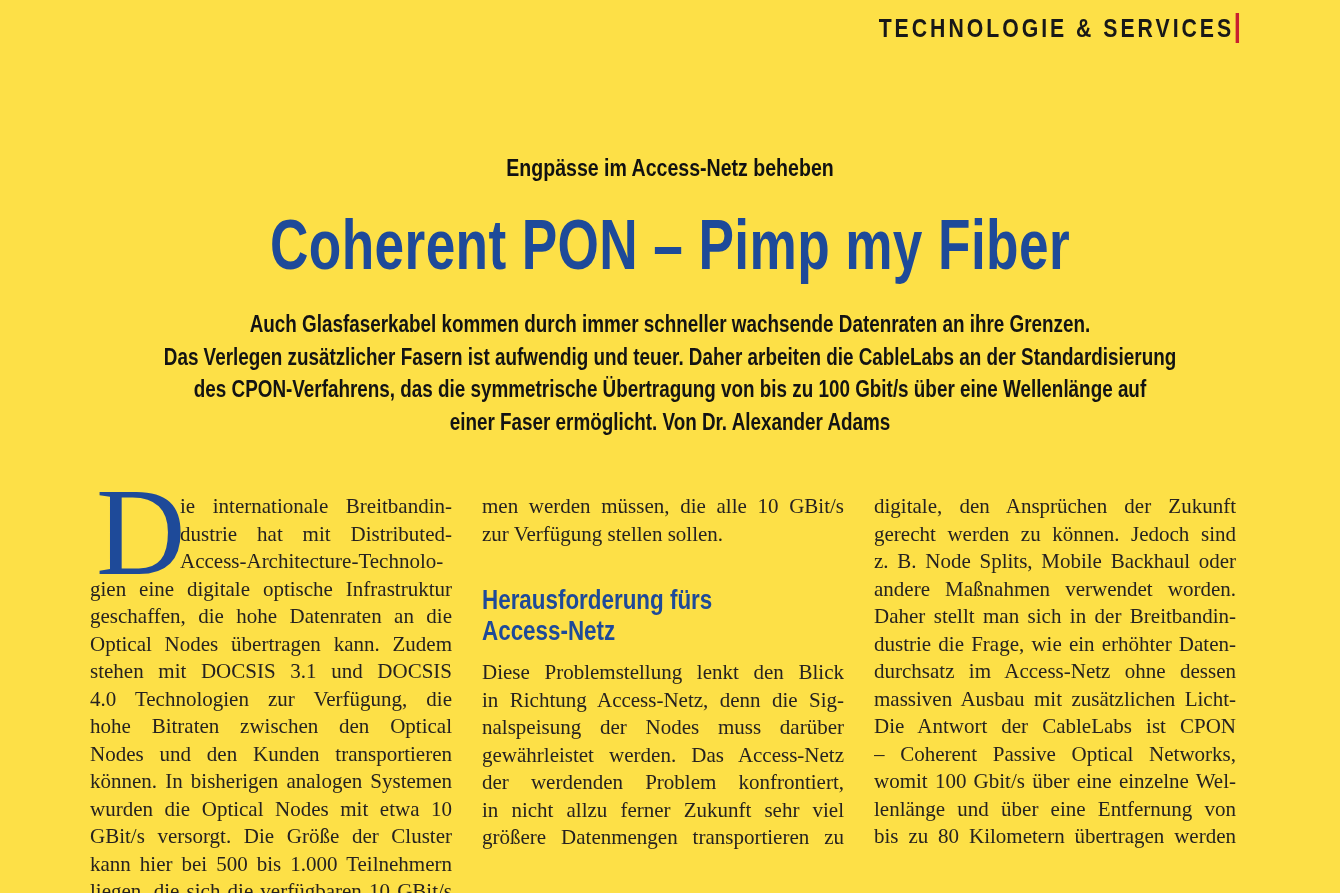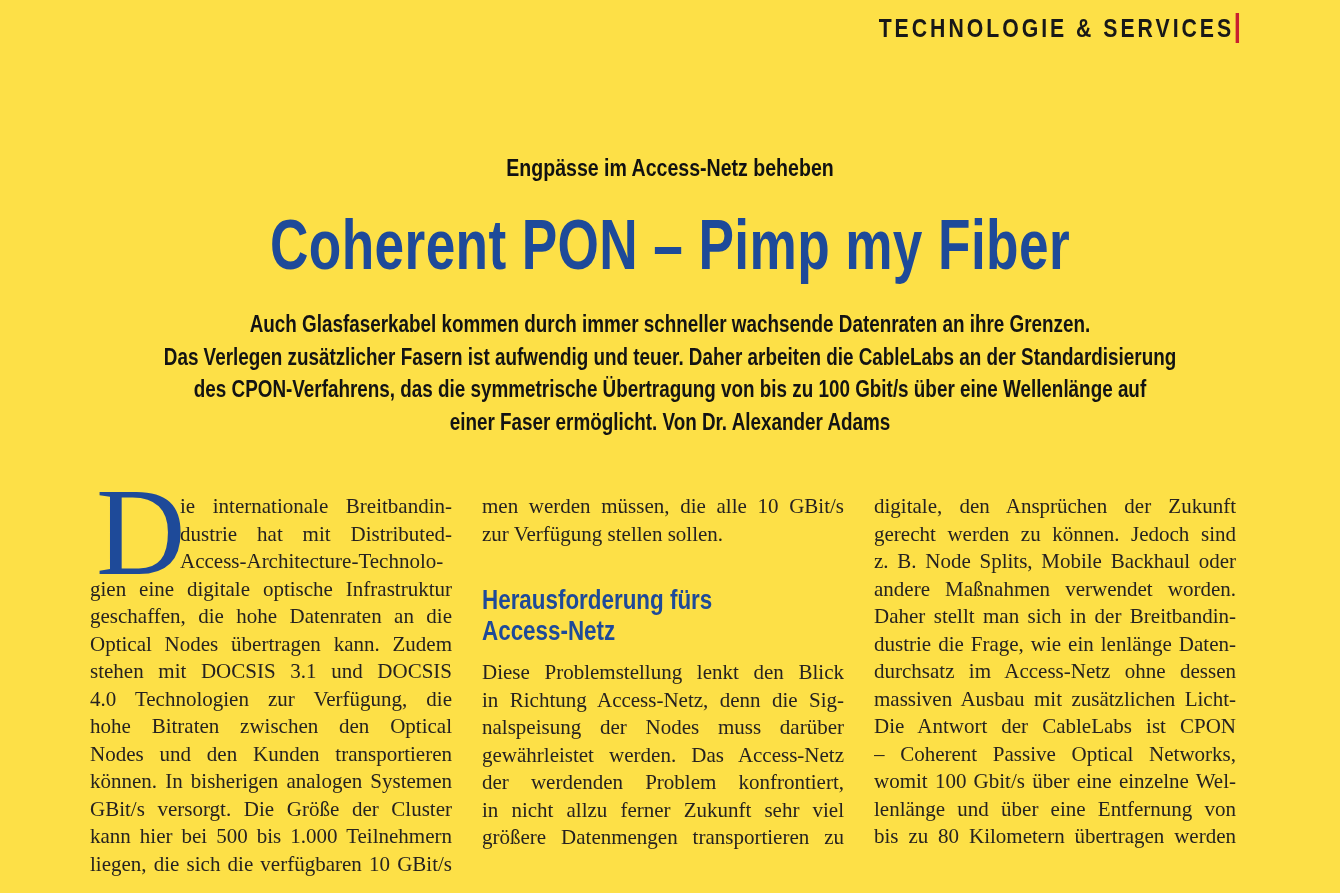--- a/index.html
+++ b/index.html
@@ -108,20 +108,21 @@
         <div class="bline indent">dustrie hat mit Distributed-</div>
         <div class="bline indent">Access-Architecture-Technolo-</div>
         <div class="bline">gien eine digitale optische Infrastruktur</div>
         <div class="bline">geschaffen, die hohe Datenraten an die</div>
         <div class="bline">Optical Nodes übertragen kann. Zudem</div>
         <div class="bline">stehen mit DOCSIS 3.1 und DOCSIS</div>
         <div class="bline">4.0 Technologien zur Verfügung, die</div>
         <div class="bline">hohe Bitraten zwischen den Optical</div>
         <div class="bline">Nodes und den Kunden transportieren</div>
         <div class="bline">können. In bisherigen analogen Systemen</div>
+        <div class="bline">wurden die Optical Nodes mit etwa 10</div>
         <div class="bline">GBit/s versorgt. Die Größe der Cluster</div>
         <div class="bline">kann hier bei 500 bis 1.000 Teilnehmern</div>
         <div class="bline">liegen, die sich die verfügbaren 10 GBit/s</div>
       </div>
       <div class="col">
         <div class="bline">men werden müssen, die alle 10 GBit/s</div>
         <div class="bline end">zur Verfügung stellen sollen.</div>
         <div class="subhead" style="color: rgb(30, 74, 153);">
           <div>Herausforderung fürs</div>
           <div>Access-Netz</div>
@@ -133,21 +134,21 @@
         <div class="bline">der werdenden Problem konfrontiert,</div>
         <div class="bline">in nicht allzu ferner Zukunft sehr viel</div>
         <div class="bline">größere Datenmengen transportieren zu</div>
       </div>
       <div class="col">
         <div class="bline">digitale, den Ansprüchen der Zukunft</div>
         <div class="bline">gerecht werden zu können. Jedoch sind</div>
         <div class="bline">z. B. Node Splits, Mobile Backhaul oder</div>
         <div class="bline">andere Maßnahmen verwendet worden.</div>
         <div class="bline">Daher stellt man sich in der Breitbandin-</div>
-        <div class="bline">dustrie die Frage, wie ein lenlänge Daten-</div>
+        <div class="bline">dustrie die Frage, wie ein erhöhter Daten-</div>
         <div class="bline">durchsatz im Access-Netz ohne dessen</div>
         <div class="bline">massiven Ausbau mit zusätzlichen Licht-</div>
         <div class="bline">Die Antwort der CableLabs ist CPON</div>
         <div class="bline">– Coherent Passive Optical Networks,</div>
         <div class="bline">womit 100 Gbit/s über eine einzelne Wel-</div>
         <div class="bline">lenlänge und über eine Entfernung von</div>
         <div class="bline">bis zu 80 Kilometern übertragen werden</div>
       </div>
     </div>
 

